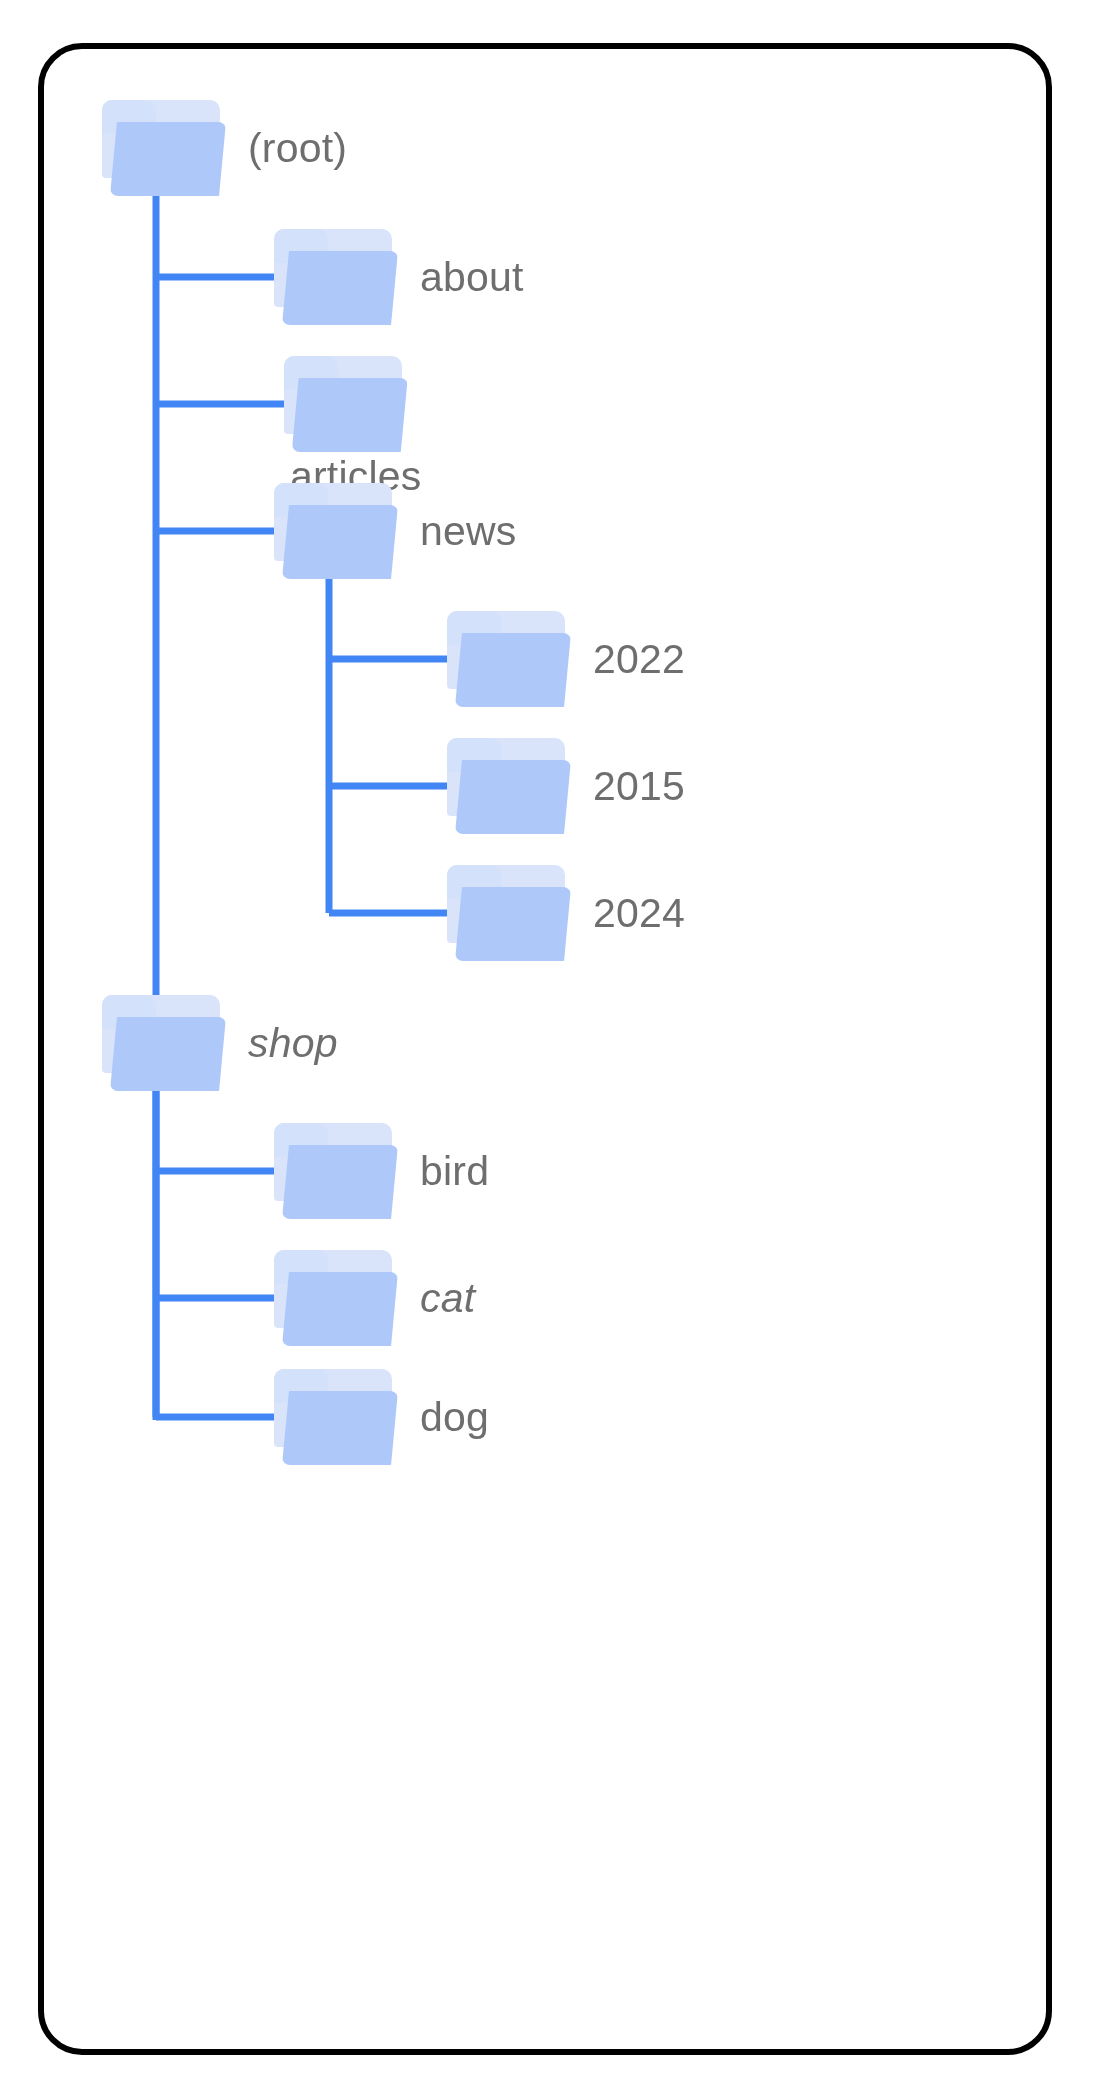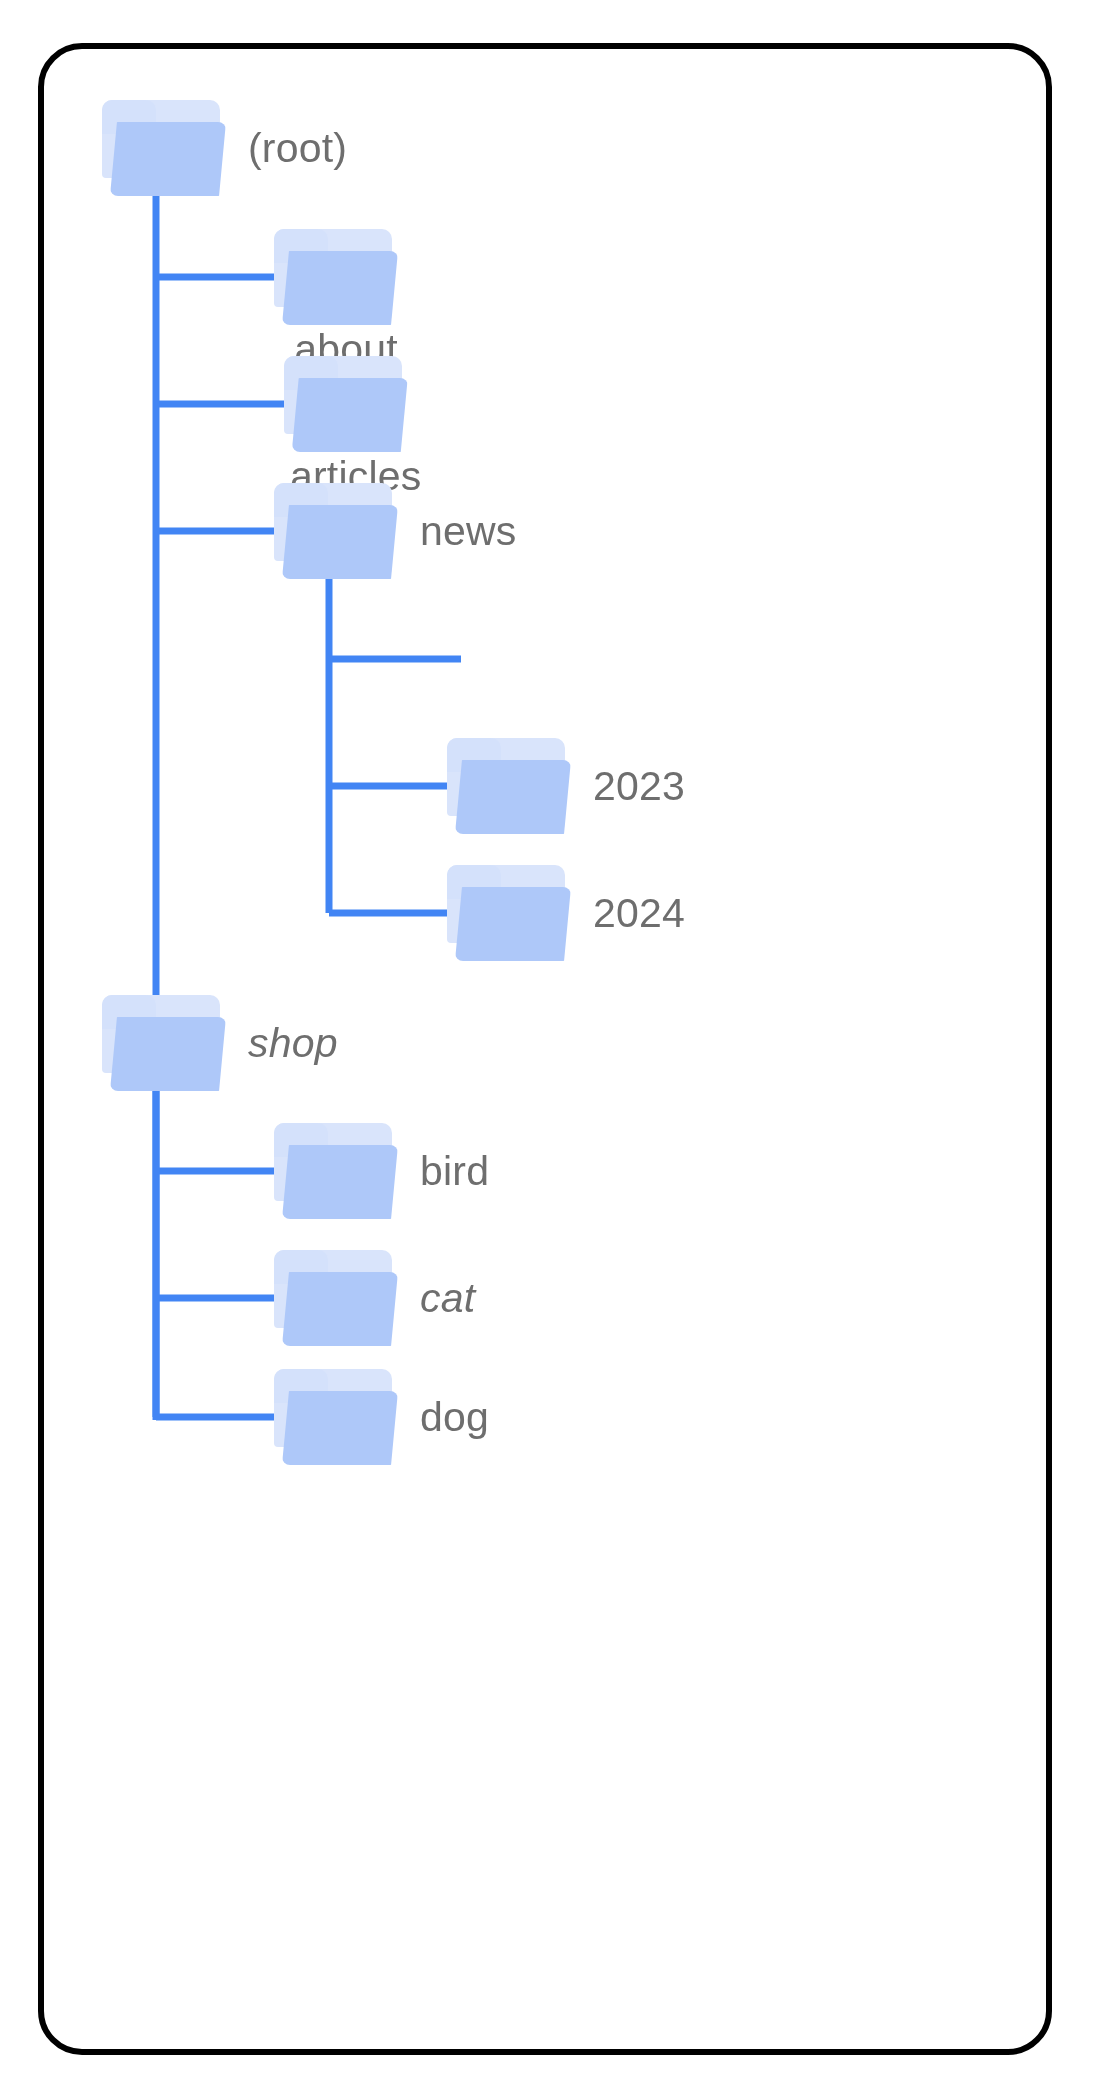--- a/index.html
+++ b/index.html
@@ -128,21 +128,21 @@
 
   <div class="node" style="left:100px; top:96px;">
     <span class="folder">
       <span class="back"></span>
         <span class="tab"></span>
         <span class="front"></span>
     </span>
     <span class="label">(root)</span>
   </div>
 
-  <div class="node" style="left:272px; top:225px;flex-direction:column;">
+  <div class="node" style="left:272px; top:225px;">
     <span class="folder">
       <span class="back"></span>
         <span class="tab"></span>
         <span class="front"></span>
     </span>
     <span class="label">about</span>
   </div>
 
   <div class="node" style="left:272px; top:352px;flex-direction:column;">
     <span class="folder">
@@ -155,28 +155,36 @@
 
   <div class="node" style="left:272px; top:479px;">
     <span class="folder">
       <span class="back"></span>
         <span class="tab"></span>
         <span class="front"></span>
     </span>
     <span class="label">news</span>
   </div>
 
+  <div class="node" style="left:445px; top:607px;">
+    <span class="folder">
+      <span class="back"></span>
+        <span class="tab"></span>
+        <span class="front"></span>
+    </span>
+    <span class="label">2022</span>
+  </div>
 
   <div class="node" style="left:445px; top:734px;">
     <span class="folder">
       <span class="back"></span>
         <span class="tab"></span>
         <span class="front"></span>
     </span>
-    <span class="label">2023</span>
+    <span class="label">2015</span>
   </div>
 
   <div class="node" style="left:445px; top:861px;">
     <span class="folder">
       <span class="back"></span>
         <span class="tab"></span>
         <span class="front"></span>
     </span>
     <span class="label">2024</span>
   </div>

